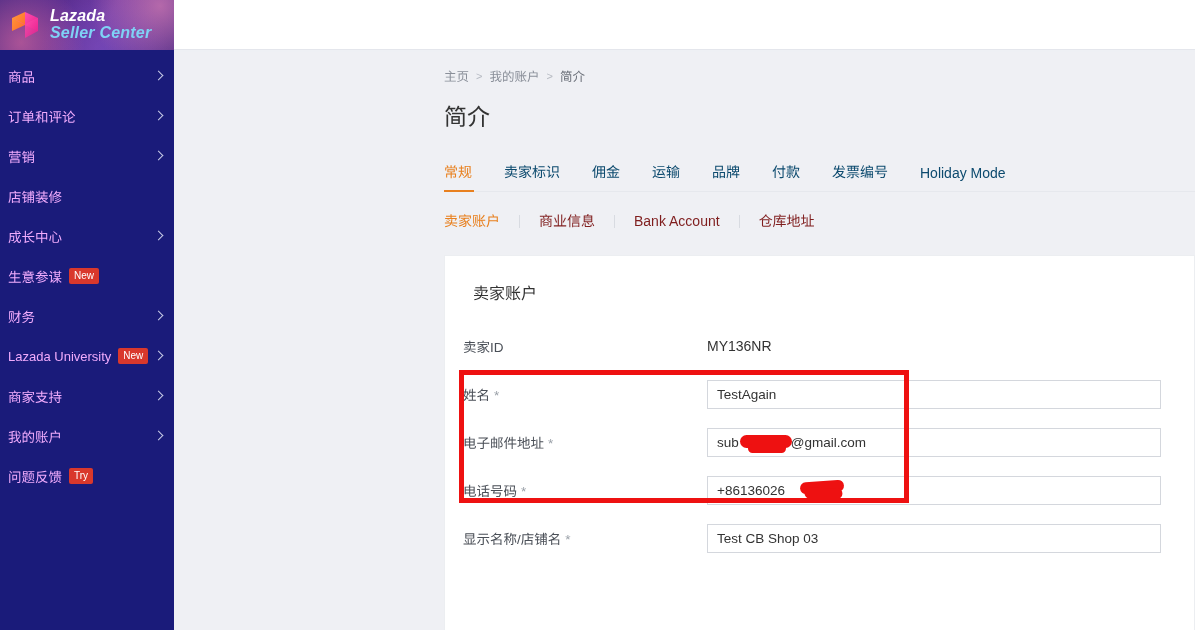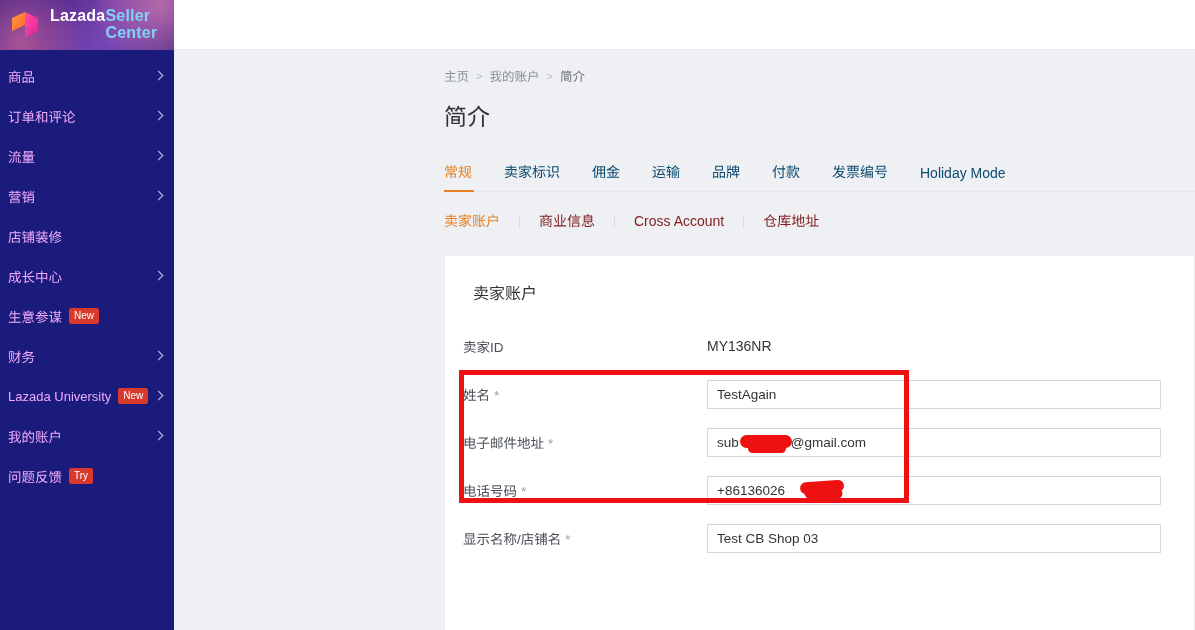--- a/index.html
+++ b/index.html
@@ -43,23 +43,24 @@
     overflow: hidden;
   }
   .brand-mark {
     width: 34px; height: 34px;
     position: relative;
     flex: 0 0 auto;
     margin-right: 7px;
   }
   .brand-text {
     display: flex;
-    flex-direction: row;
+    flex-direction: column;
     justify-content: center;
     line-height: 1.04;
+    font-style: italic;
   }
   .brand-l1 {
     font-size: 16px;
     font-weight: bold;
     color: #ffffff;
     letter-spacing: .2px;
   }
   .brand-l2 {
     font-size: 16px;
     font-weight: bold;
@@ -369,24 +370,20 @@
       <div class="nav-item">
         <span class="nav-label">商品</span>
         <span class="chev"></span>
       </div>
 
       <div class="nav-item">
         <span class="nav-label">订单和评论</span>
         <span class="chev"></span>
       </div>
 
-      <div class="nav-item">
-        <span class="nav-label">流量</span>
-        <span class="chev"></span>
-      </div>
 
       <div class="nav-item">
         <span class="nav-label">营销</span>
         <span class="chev"></span>
       </div>
 
       <div class="nav-item">
         <span class="nav-label">店铺装修</span>
       </div>
 
@@ -404,20 +401,24 @@
         <span class="nav-label">财务</span>
         <span class="chev"></span>
       </div>
 
       <div class="nav-item">
         <span class="nav-label latin">Lazada University</span>
         <span class="badge">New</span>
         <span class="chev"></span>
       </div>
 
+      <div class="nav-item">
+        <span class="nav-label">商家支持</span>
+        <span class="chev"></span>
+      </div>
 
       <div class="nav-item">
         <span class="nav-label">我的账户</span>
         <span class="chev"></span>
       </div>
 
       <div class="nav-item">
         <span class="nav-label">问题反馈</span>
         <span class="badge">Try</span>
       </div>
@@ -450,21 +451,21 @@
         <div class="tab-s">付款</div>
         <div class="tab-s">发票编号</div>
         <div class="tab-s latin">Holiday Mode</div>
       </div>
 
       <div class="tabs-third">
         <div class="tab-t active">卖家账户</div>
         <div class="tab-div"></div>
         <div class="tab-t">商业信息</div>
         <div class="tab-div"></div>
-        <div class="tab-t">Cross Account</div>
+        <div class="tab-t">Bank Account</div>
         <div class="tab-div"></div>
         <div class="tab-t">仓库地址</div>
       </div>
 
       <div class="card">
         <div class="card-title">卖家账户</div>
 
         <div class="form">
 
           <div class="row">

